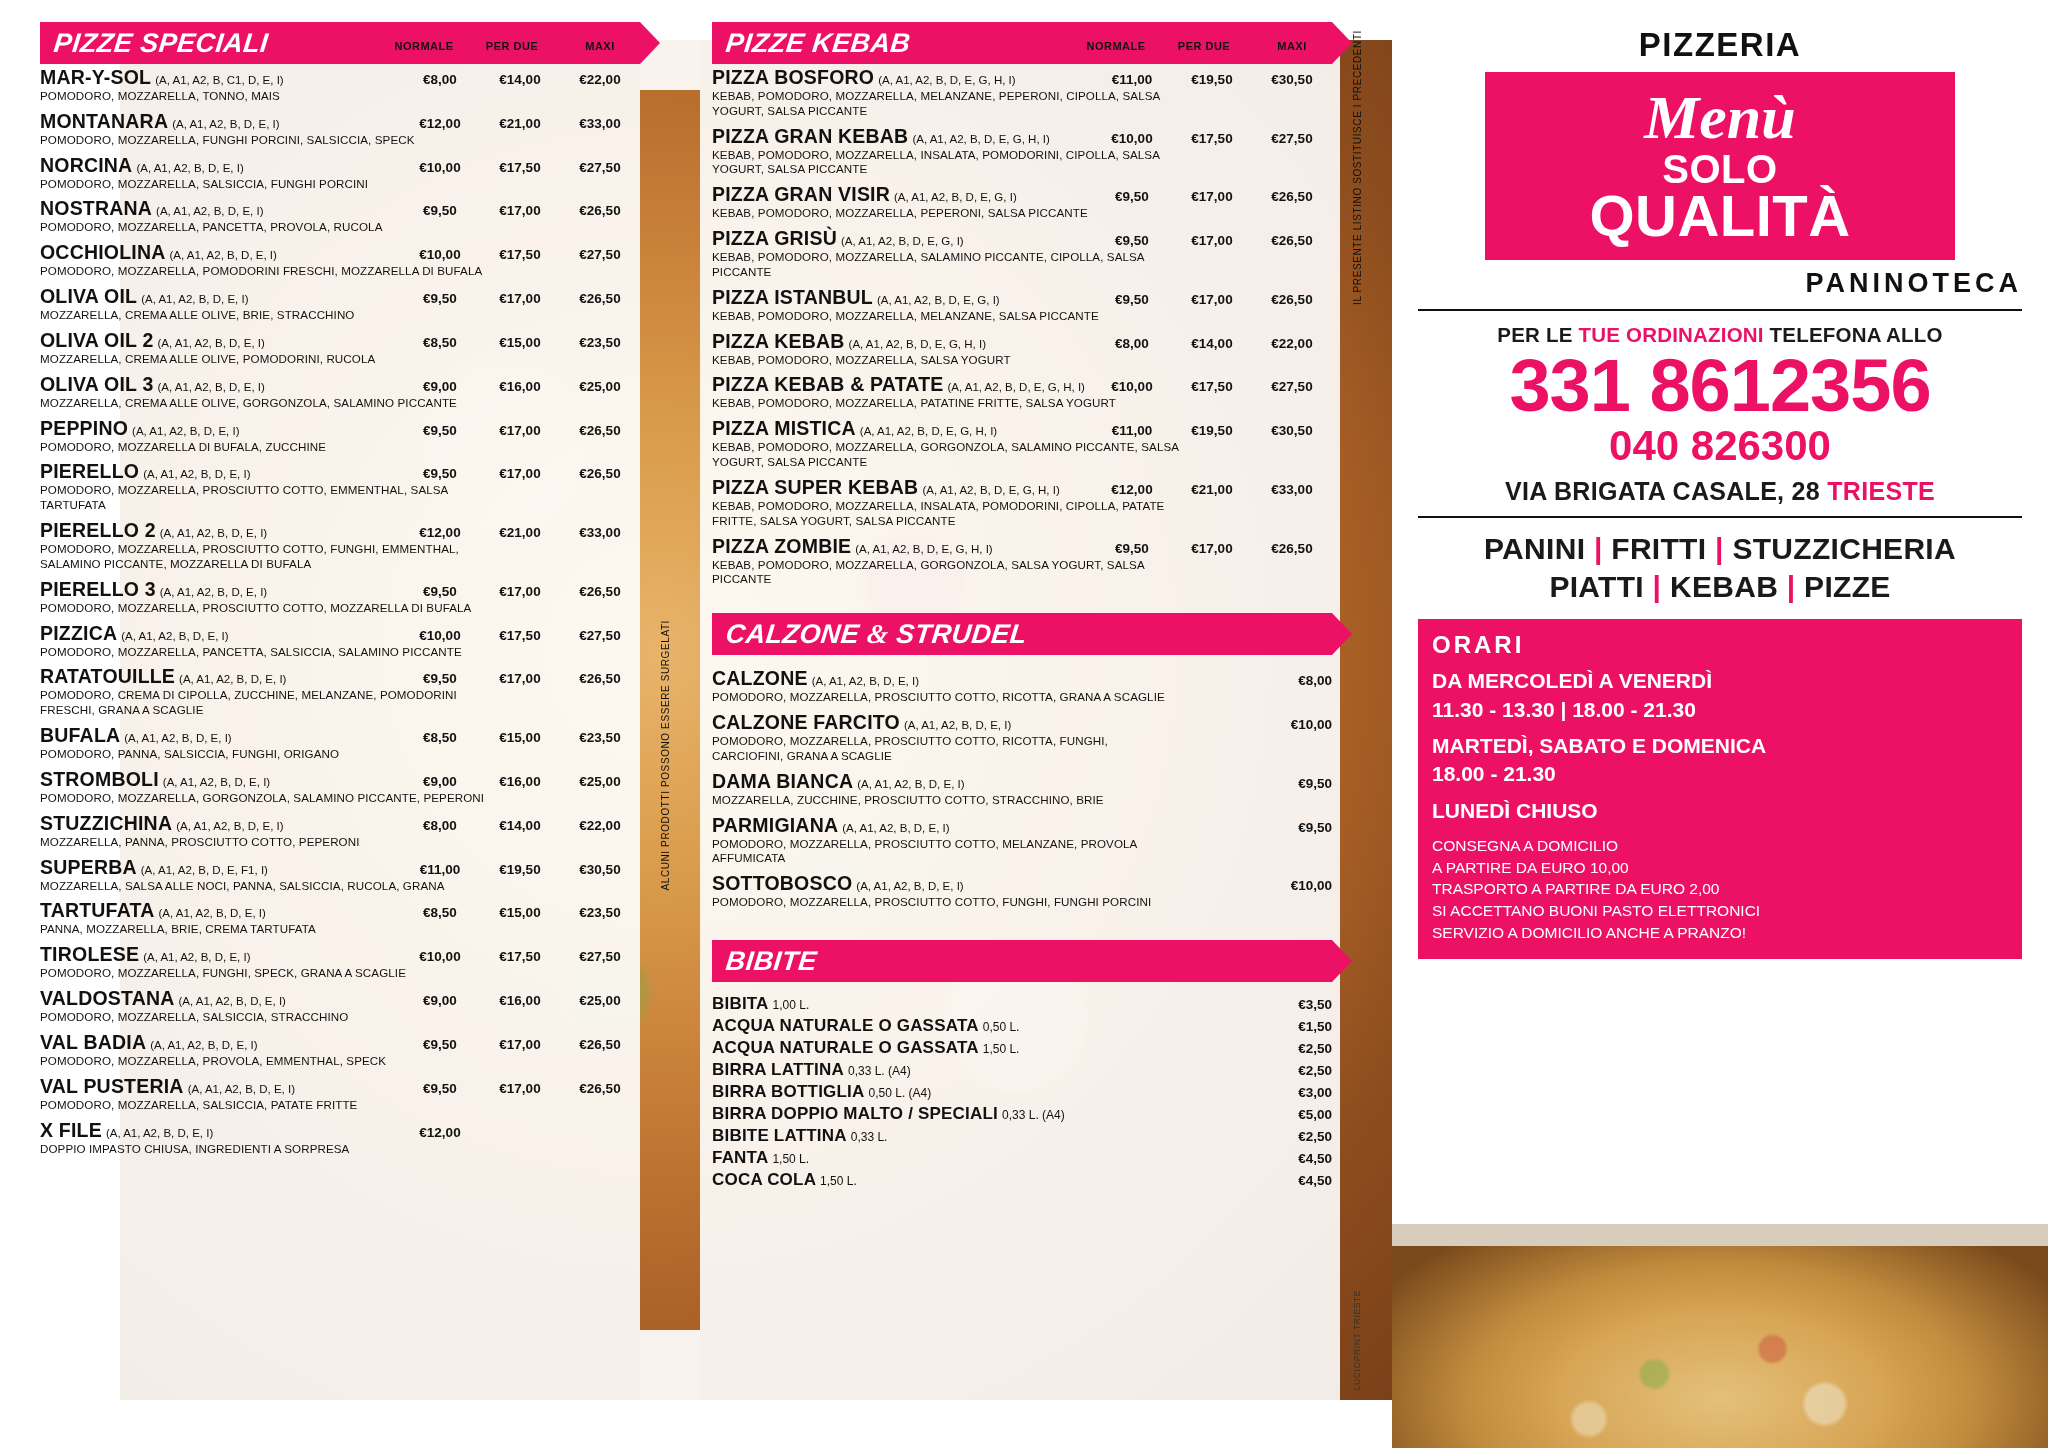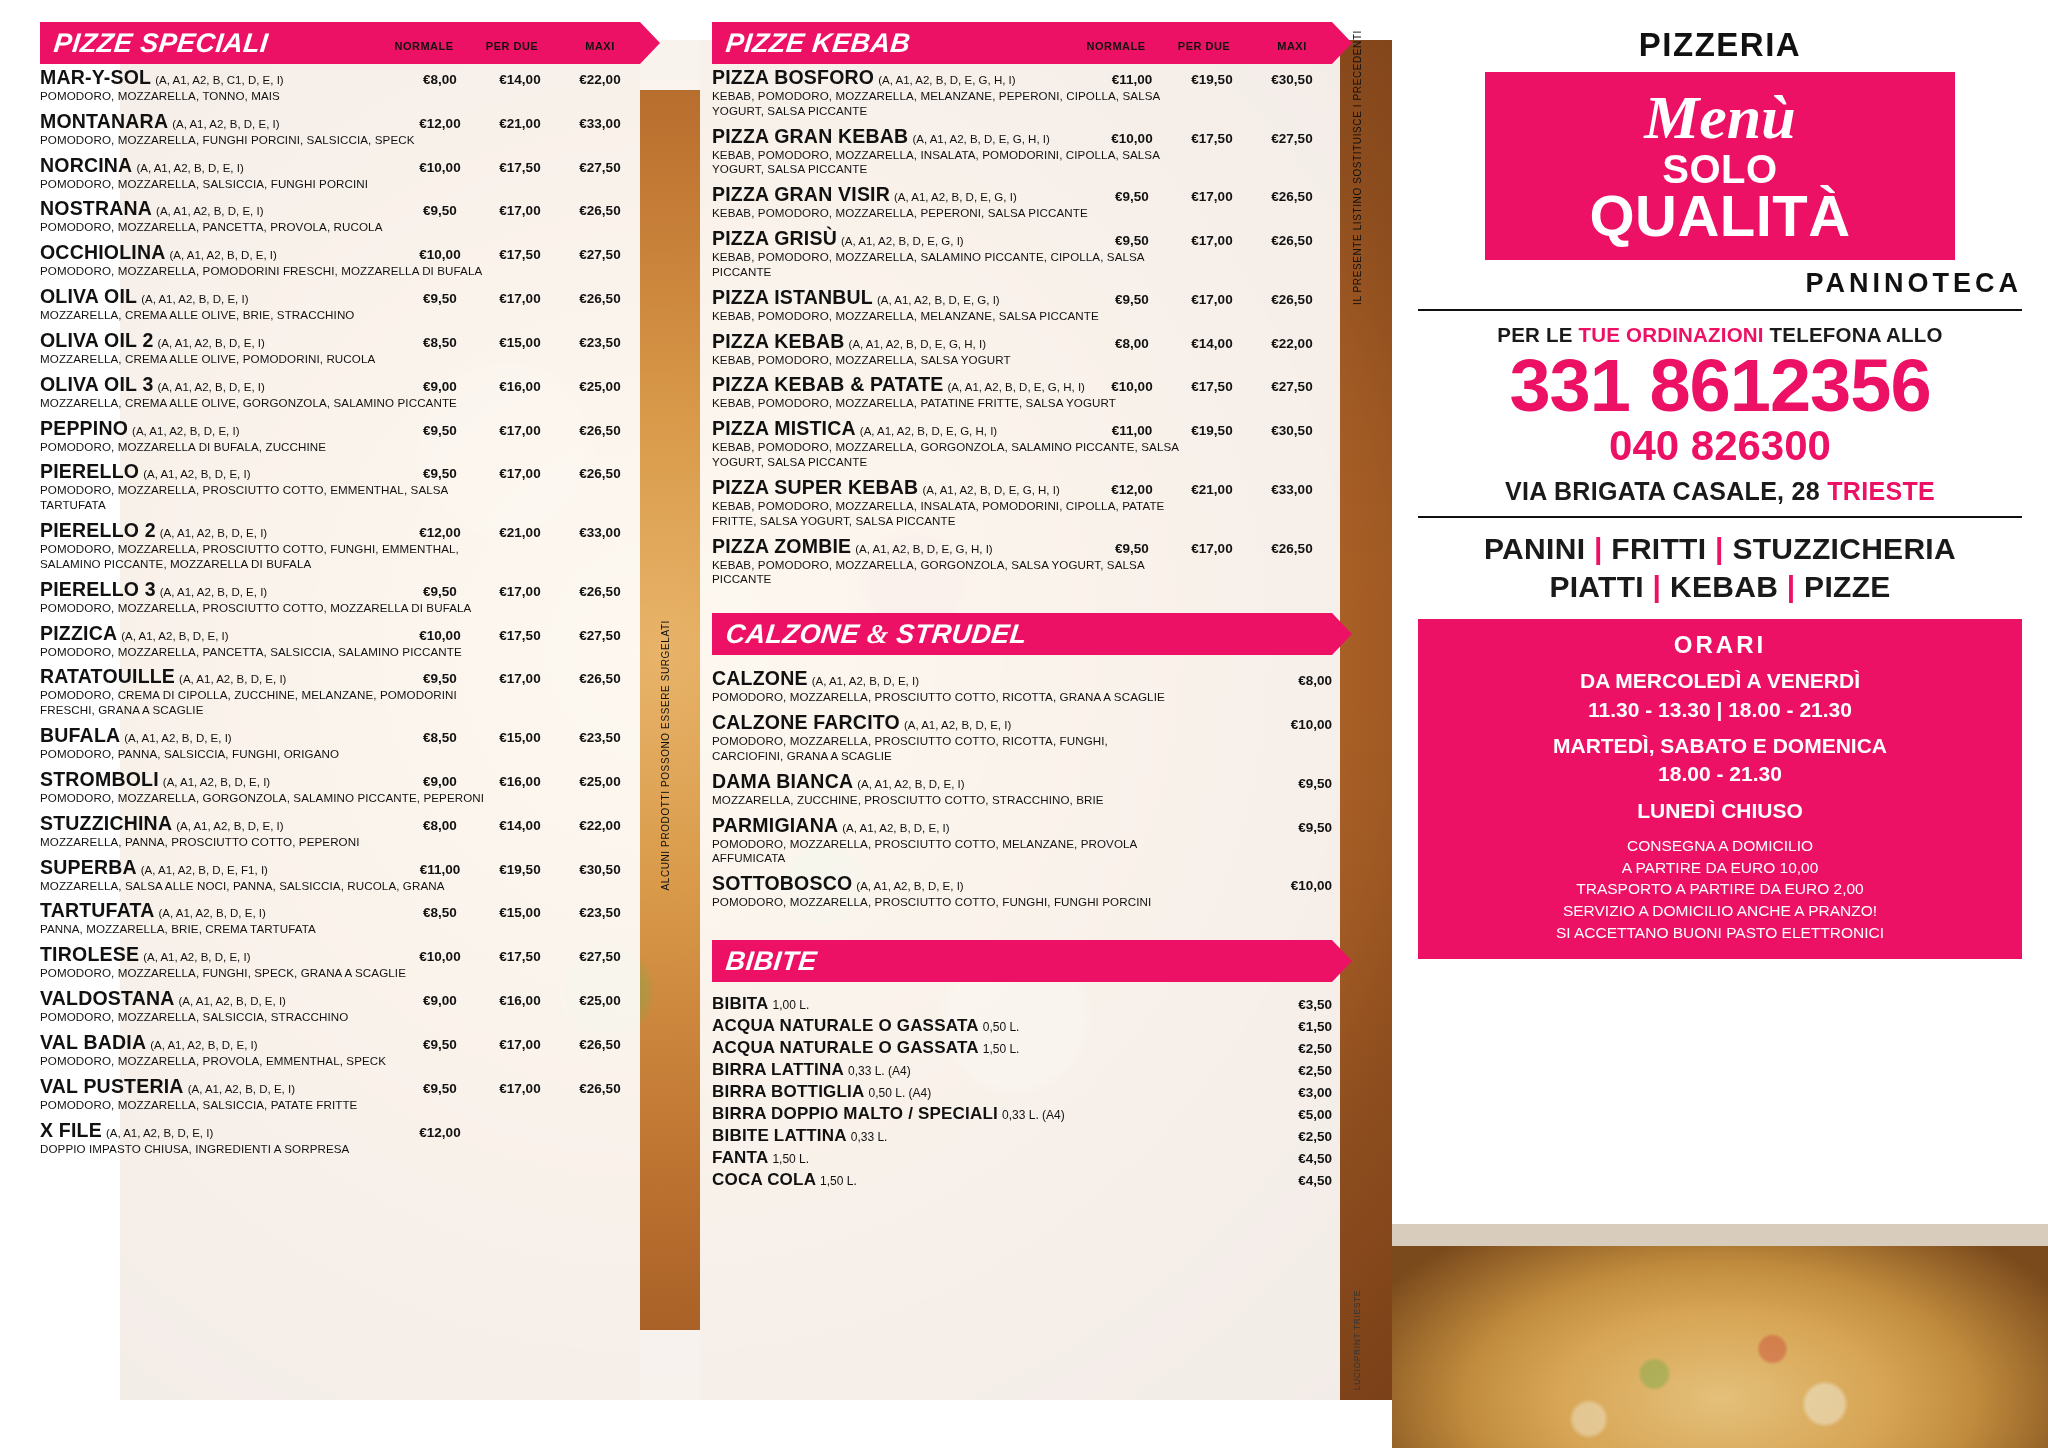--- a/index.html
+++ b/index.html
@@ -156,21 +156,21 @@
   .orderline{ text-align:center; font-weight:bold; font-size:20.5px; letter-spacing:.2px; }
   .orderline .pink{ color:#ec1164; }
   .phone1{ text-align:center; color:#ec1164; font-weight:bold; font-size:74px; line-height:1; letter-spacing:-1px; margin-top:2px;}
   .phone2{ text-align:center; color:#ec1164; font-weight:bold; font-size:42px; line-height:1.1; letter-spacing:0;}
   .addr{ text-align:center; font-weight:bold; font-size:25px; margin-top:8px; letter-spacing:.3px;}
   .addr .pink{ color:#ec1164; }
   .cats{ text-align:center; font-weight:bold; font-size:30px; line-height:1.25; margin-top:12px; letter-spacing:.3px;}
   .cats .sep{ color:#ec1164; }
   .hours{
     margin:14px auto 0; width:100%; background:#ec1164; color:#fff;
-    padding:12px 14px 16px; text-align:center;
+    padding:12px 14px 16px; 
   }
   .hours h3{ margin:0 0 8px; font-size:24px; letter-spacing:3px; font-weight:bold;}
   .hours .hl{ font-size:21px; font-weight:bold; line-height:1.35; }
   .hours .hl2{ font-size:21px; font-weight:bold; line-height:1.35; margin-top:8px;}
   .hours .small{ font-size:15.5px; line-height:1.4; margin-top:10px; font-weight:normal;}
   .photo-bottom{
     position:absolute; left:0; right:0; bottom:0; height:250px;
     background:
       linear-gradient(#d8cdbd 0 22px, transparent 22px),
       radial-gradient(ellipse at 50% 70%, #e4c07a 0%, #d7a555 35%, #c08b3d 55%, #7a4a1c 85%);
@@ -886,22 +886,22 @@
       <div class="hours">
         <h3>ORARI</h3>
         <div class="hl">DA MERCOLEDÌ A VENERDÌ</div>
         <div class="hl">11.30 - 13.30 | 18.00 - 21.30</div>
         <div class="hl2">MARTEDÌ, SABATO E DOMENICA</div>
         <div class="hl">18.00 - 21.30</div>
         <div class="hl2">LUNEDÌ CHIUSO</div>
         <div class="small">CONSEGNA A DOMICILIO</div>
         <div class="small" style="margin-top:0">A PARTIRE DA EURO 10,00</div>
         <div class="small" style="margin-top:0">TRASPORTO A PARTIRE DA EURO 2,00</div>
+        <div class="small" style="margin-top:0">SI ACCETTANO BUONI PASTO ELETTRONICI</div>
         <div class="small" style="margin-top:0">SERVIZIO A DOMICILIO ANCHE A PRANZO!</div>
-        <div class="small" style="margin-top:0">SI ACCETTANO BUONI PASTO ELETTRONICI</div>
       </div>
 
       <div class="photo-bottom"></div>
 
     </div>
   </div>
 
 </div>
 
 </body></html>

